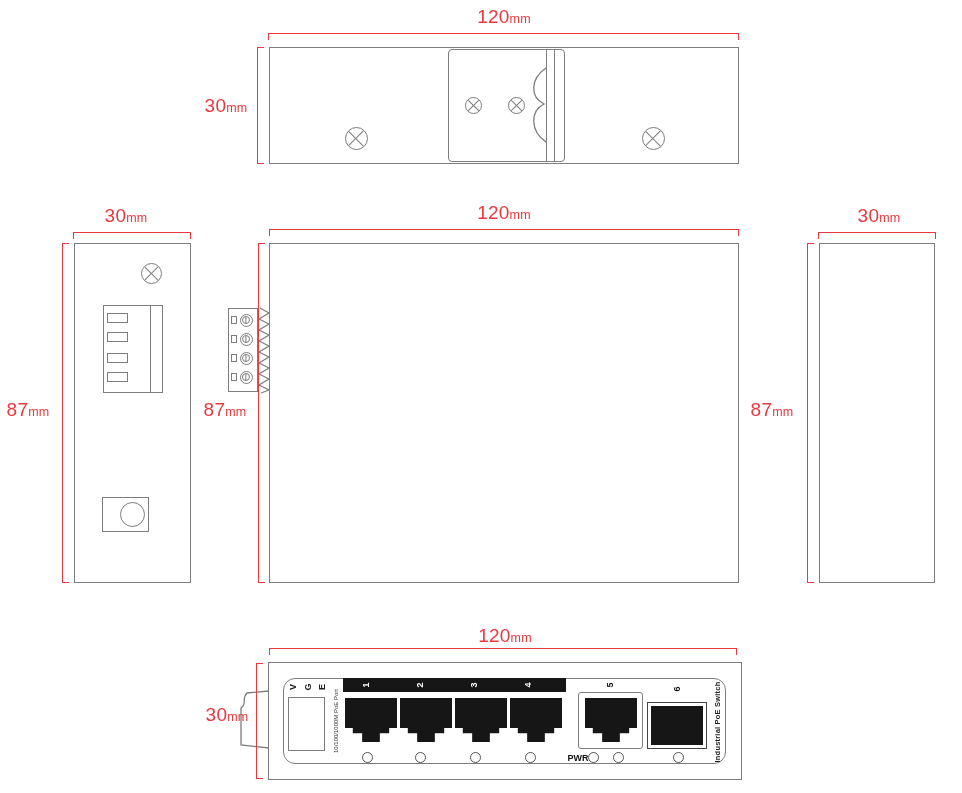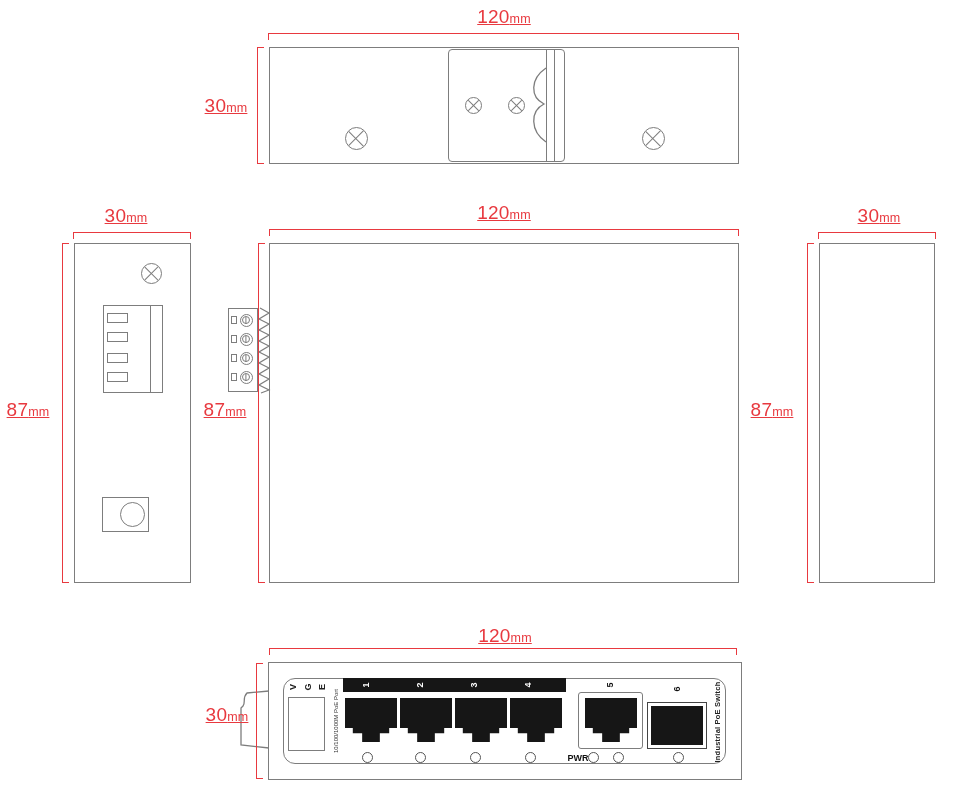--- a/index.html
+++ b/index.html
@@ -10,21 +10,21 @@
   .abs{position:absolute;}
   .body{position:absolute;border:1.5px solid var(--ln);background:#fff;}
   .box{position:absolute;border:1.3px solid var(--ln);background:#fff;}
   
   .dim-h{position:absolute;height:0;border-top:1.4px solid var(--red);}
   .dim-h::before,.dim-h::after{content:"";position:absolute;top:-1px;width:1.4px;height:7px;background:var(--red);}
   .dim-h::before{left:0}.dim-h::after{right:0}
   .dim-v{position:absolute;width:0;border-left:1.4px solid var(--red);}
   .dim-v::before,.dim-v::after{content:"";position:absolute;left:-1px;height:1.4px;width:7px;background:var(--red);}
   .dim-v::before{top:0}.dim-v::after{bottom:0}
-  .dim-label{position:absolute;color:var(--red);white-space:nowrap;transform:translate(-50%,-50%);letter-spacing:.2px;text-decoration:underline;}
+  .dim-label{position:absolute;color:var(--red);white-space:nowrap;transform:translate(-50%,-50%);letter-spacing:.2px;}
   .dim-label .val{font-size:19px;}
   .dim-label .unit{font-size:12.5px;}
   
   .screwx{position:absolute;border:1.4px solid var(--ln);border-radius:50%;overflow:hidden;background:#fff;}
   .screwx::before,.screwx::after{content:"";position:absolute;left:-20%;top:48%;width:140%;border-top:1.4px solid var(--ln);}
   .screwx::before{transform:rotate(45deg);}
   .screwx::after{transform:rotate(-45deg);}
   
   .tscrew{position:absolute;width:13px;height:13px;border:1.2px solid var(--ln);border-radius:50%;background:#fff;}
   .tscrew::before{content:"";position:absolute;inset:1.5px;border:1.1px solid var(--ln);border-radius:50%;}

